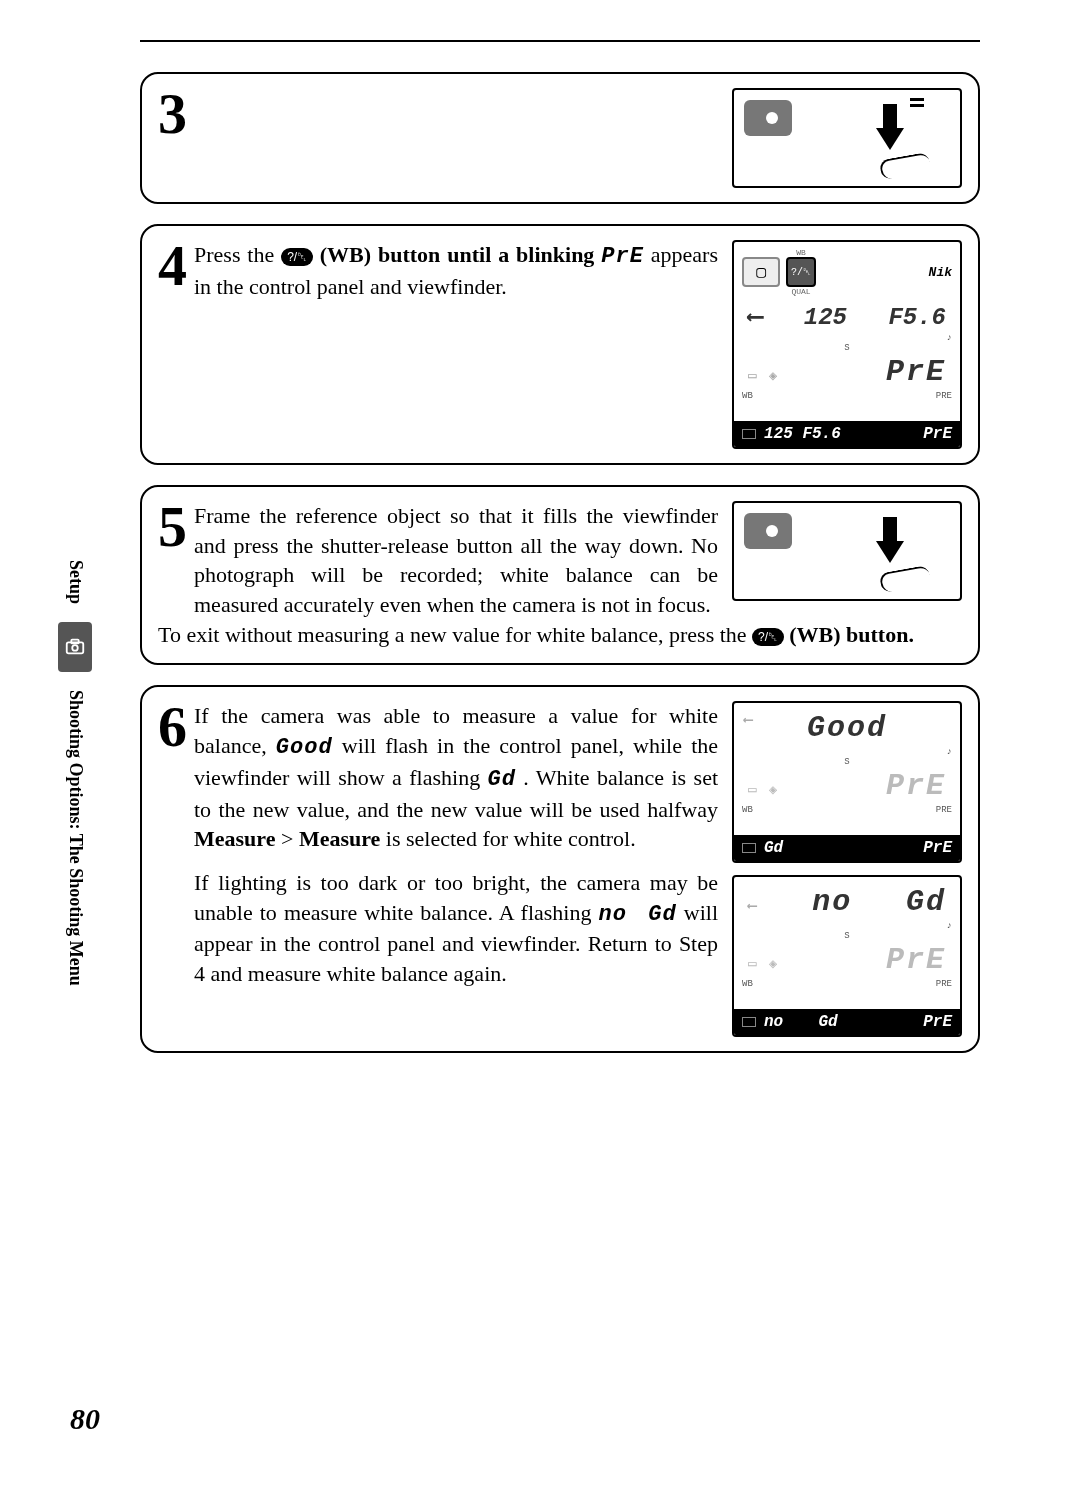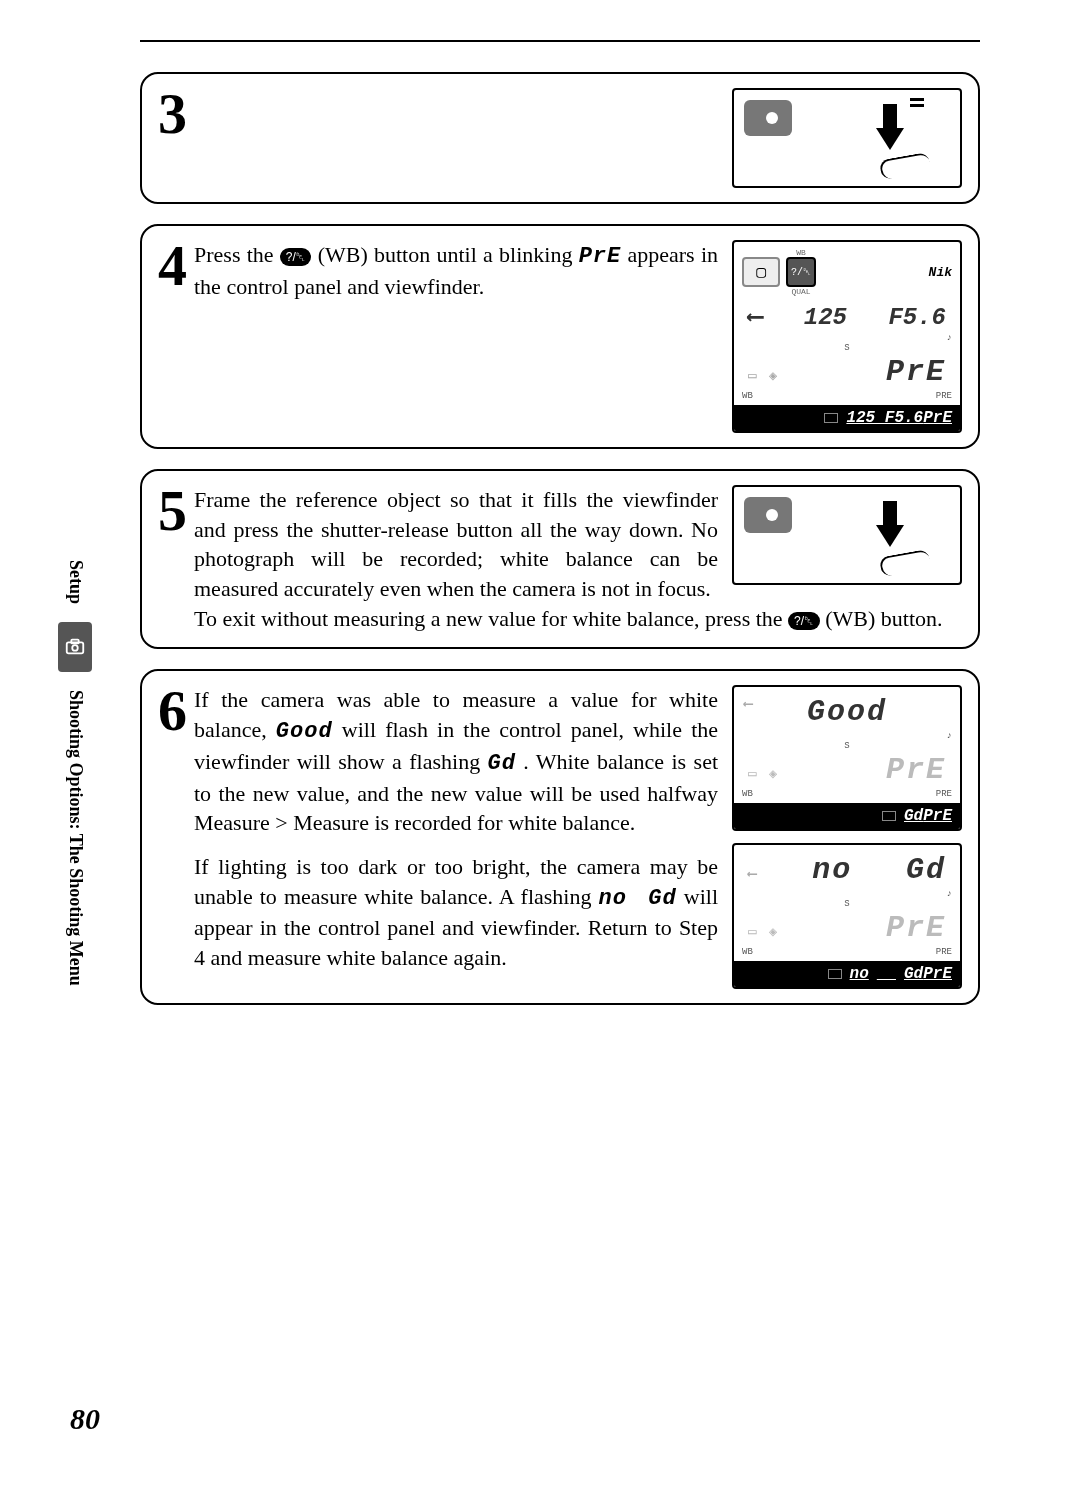--- a/index.html
+++ b/index.html
@@ -149,24 +149,23 @@
     color: #333; padding: 2px 6px;
   }
   .lcd .seg-row.big { font-size: 30px; letter-spacing: 2px; }
   .lcd .seg-row.dim { color: #bbb; }
   .lcd .tiny { font-size: 9px; color: #555; letter-spacing:0; font-style:normal; font-weight:normal;}
   .vf-bar {
     background: #000; color: #fff;
     font-family: 'Courier New', monospace; font-style: italic;
     font-size: 16px; font-weight:bold;
     padding: 4px 8px;
-    display: flex; justify-content: flex-end;
-    margin: 4px -8px -6px -8px;
+    display: flex; justify-content: space-between;
+    margin: 20px -8px -6px -8px;
     border-radius: 0 0 2px 2px;
-    text-decoration: underline;
   }
   .vf-bar .l { display:flex; gap:8px; align-items:center;}
   .vf-bar .sq { width:14px; height:10px; border:1px solid #888; }
 
   .wb-chip {
     display: inline-flex; align-items:center; justify-content:center;
     background:#000; color:#fff; border-radius:10px;
     font-size:12px; padding:1px 6px; font-family:sans-serif;
     vertical-align: middle;
     min-width:30px;
@@ -200,21 +199,21 @@
     color:#fff;
   }
   .sidebar .tab svg { width:22px; height:22px; }
   .page-num {
     position: absolute;
     left: 70px; bottom: 50px;
     font-size: 30px;
     font-style: italic;
     font-weight: bold;
   }
-  b { font-weight: normal; }
+  b { font-weight: bold; }
 </style>
 </head>
 <body>
 
 <div class="page">
   <div class="top-rule"></div>
 
   <div class="step-box short">
     <div class="step-text-area">
       <div class="step-num">3</div>
@@ -292,21 +291,21 @@
         <div class="illus">
           <div class="press-illus">
             <div class="cam-icon"></div>
             <div class="arrow-down">
               <div class="arrow-shape" style="margin-top:30px"></div>
             </div>
             <div class="finger"></div>
           </div>
         </div>
       </div>
-      <div class="step-body" style="margin-left:36px">
+      <div class="step-body" style="">
         <p>
           <span>To exit without measuring a new value for white balance, press the </span>
           <span class="wb-chip">?/␡</span>
           <b><span> (WB) button.</span></b>
         </p>
       </div>
     </div>
   </div>
 
   <div class="step-box">
@@ -315,21 +314,21 @@
       <div class="step-body">
         <p>
           <span>If the camera was able to measure a value for white balance, </span>
           <span class="seg-inline">Good</span>
           <span> will flash in the control panel, while the viewfinder will show a flashing </span>
           <span class="seg-inline">Gd</span>
           <span>.  White balance is set to the new value, and the new value will be used halfway </span>
           <b>Measure</b>
           <span> &gt; </span>
           <b>Measure</b>
-          <span> is recorded for white balance.</span>
+          <span> is selected for white control.</span>
         </p>
         <p>
           <span>If lighting is too dark or too bright, the camera may be unable to measure white balance.  A flashing </span>
           <span class="seg-inline">no</span>
           &nbsp;
           <span class="seg-inline">Gd</span>
           <span> will appear in the control panel and viewfinder.  Return to Step 4 and measure white balance again.</span>
         </p>
       </div>
     </div>

